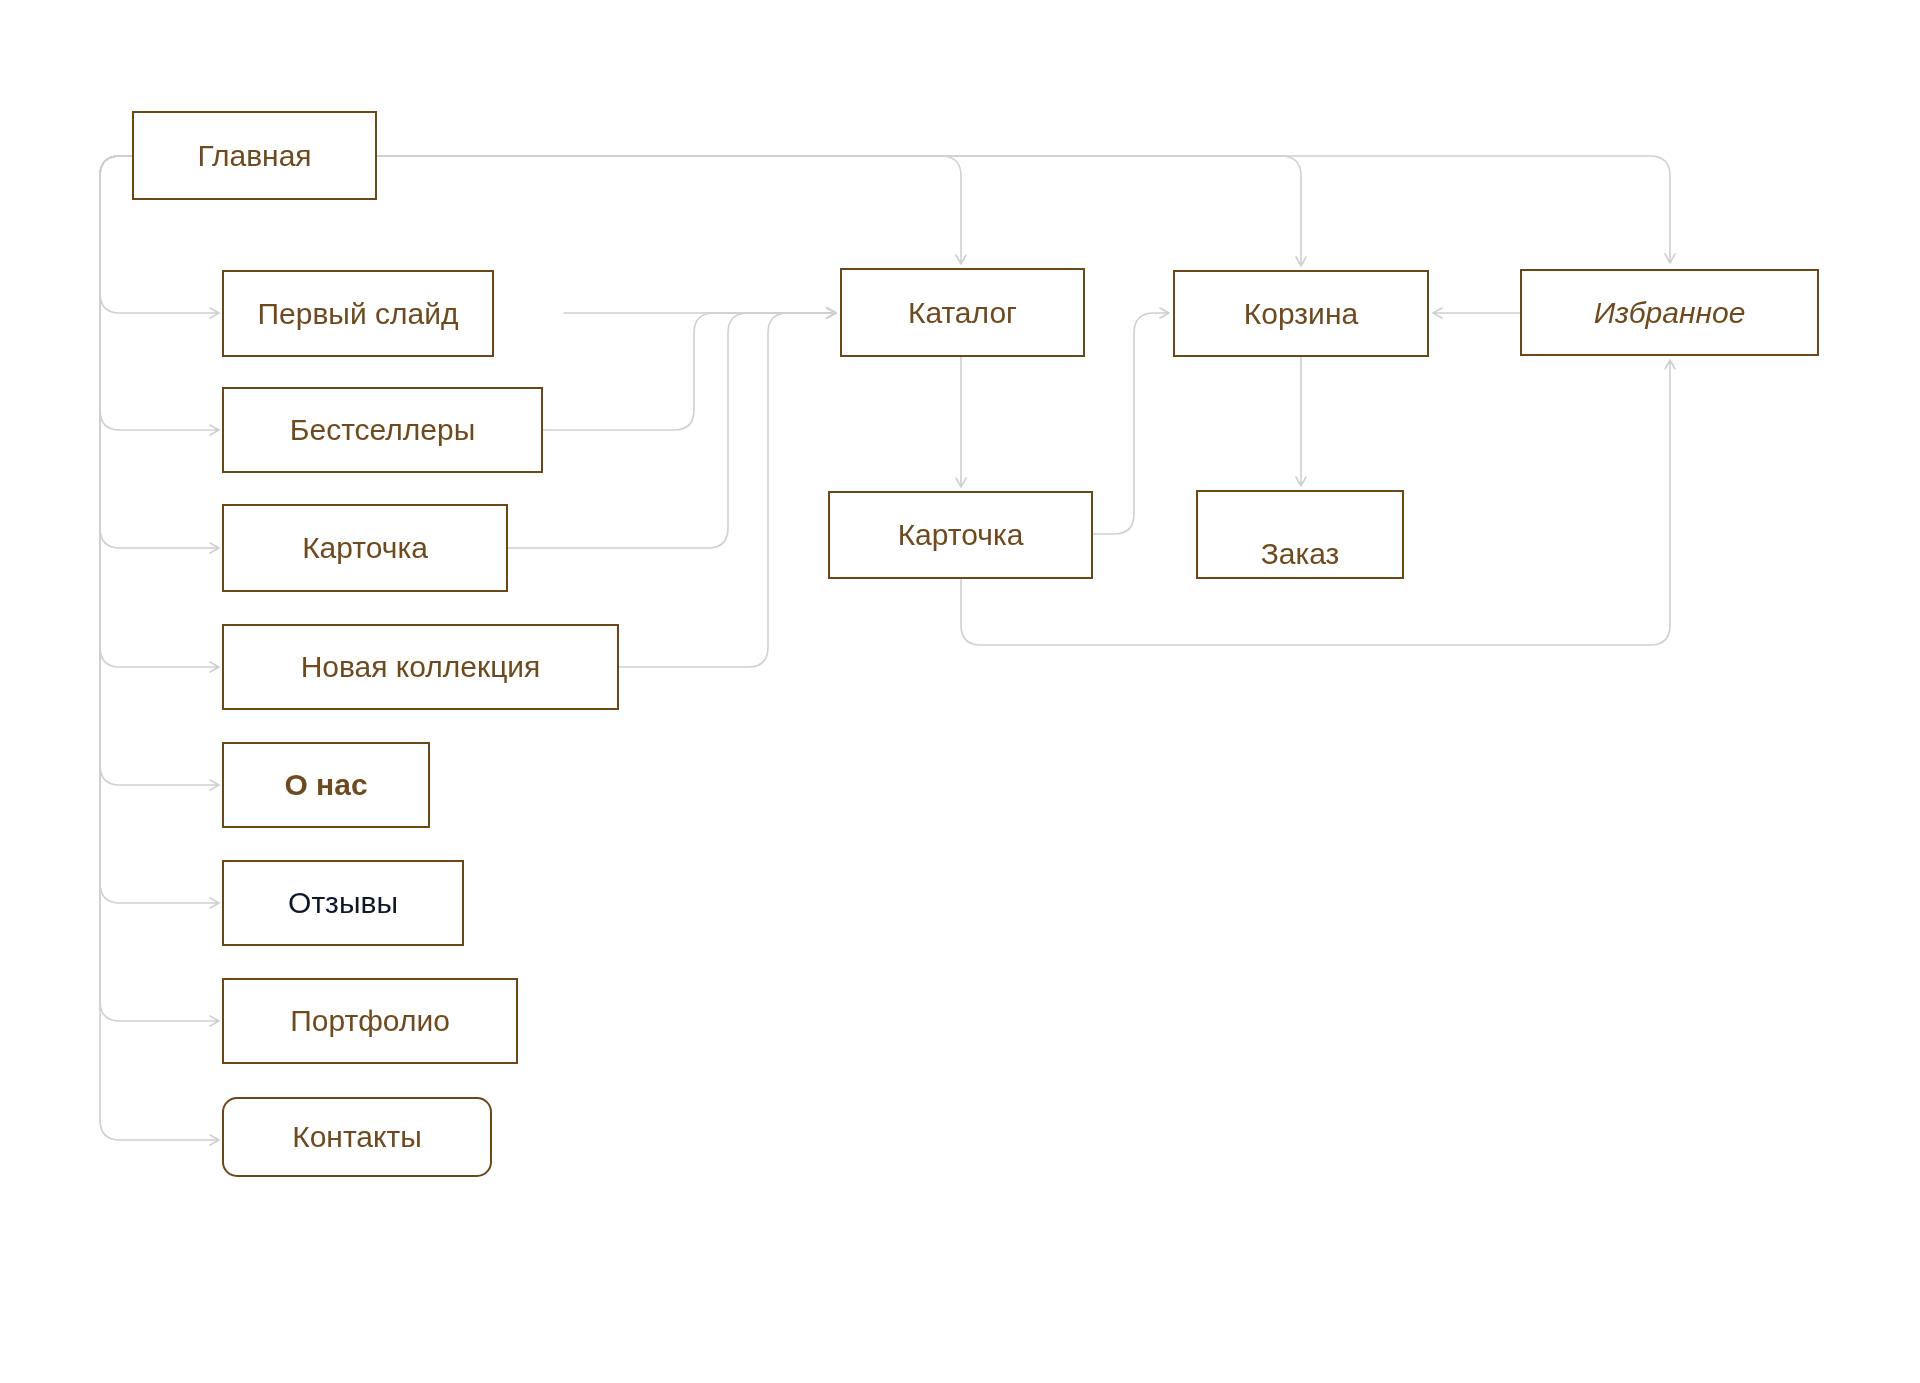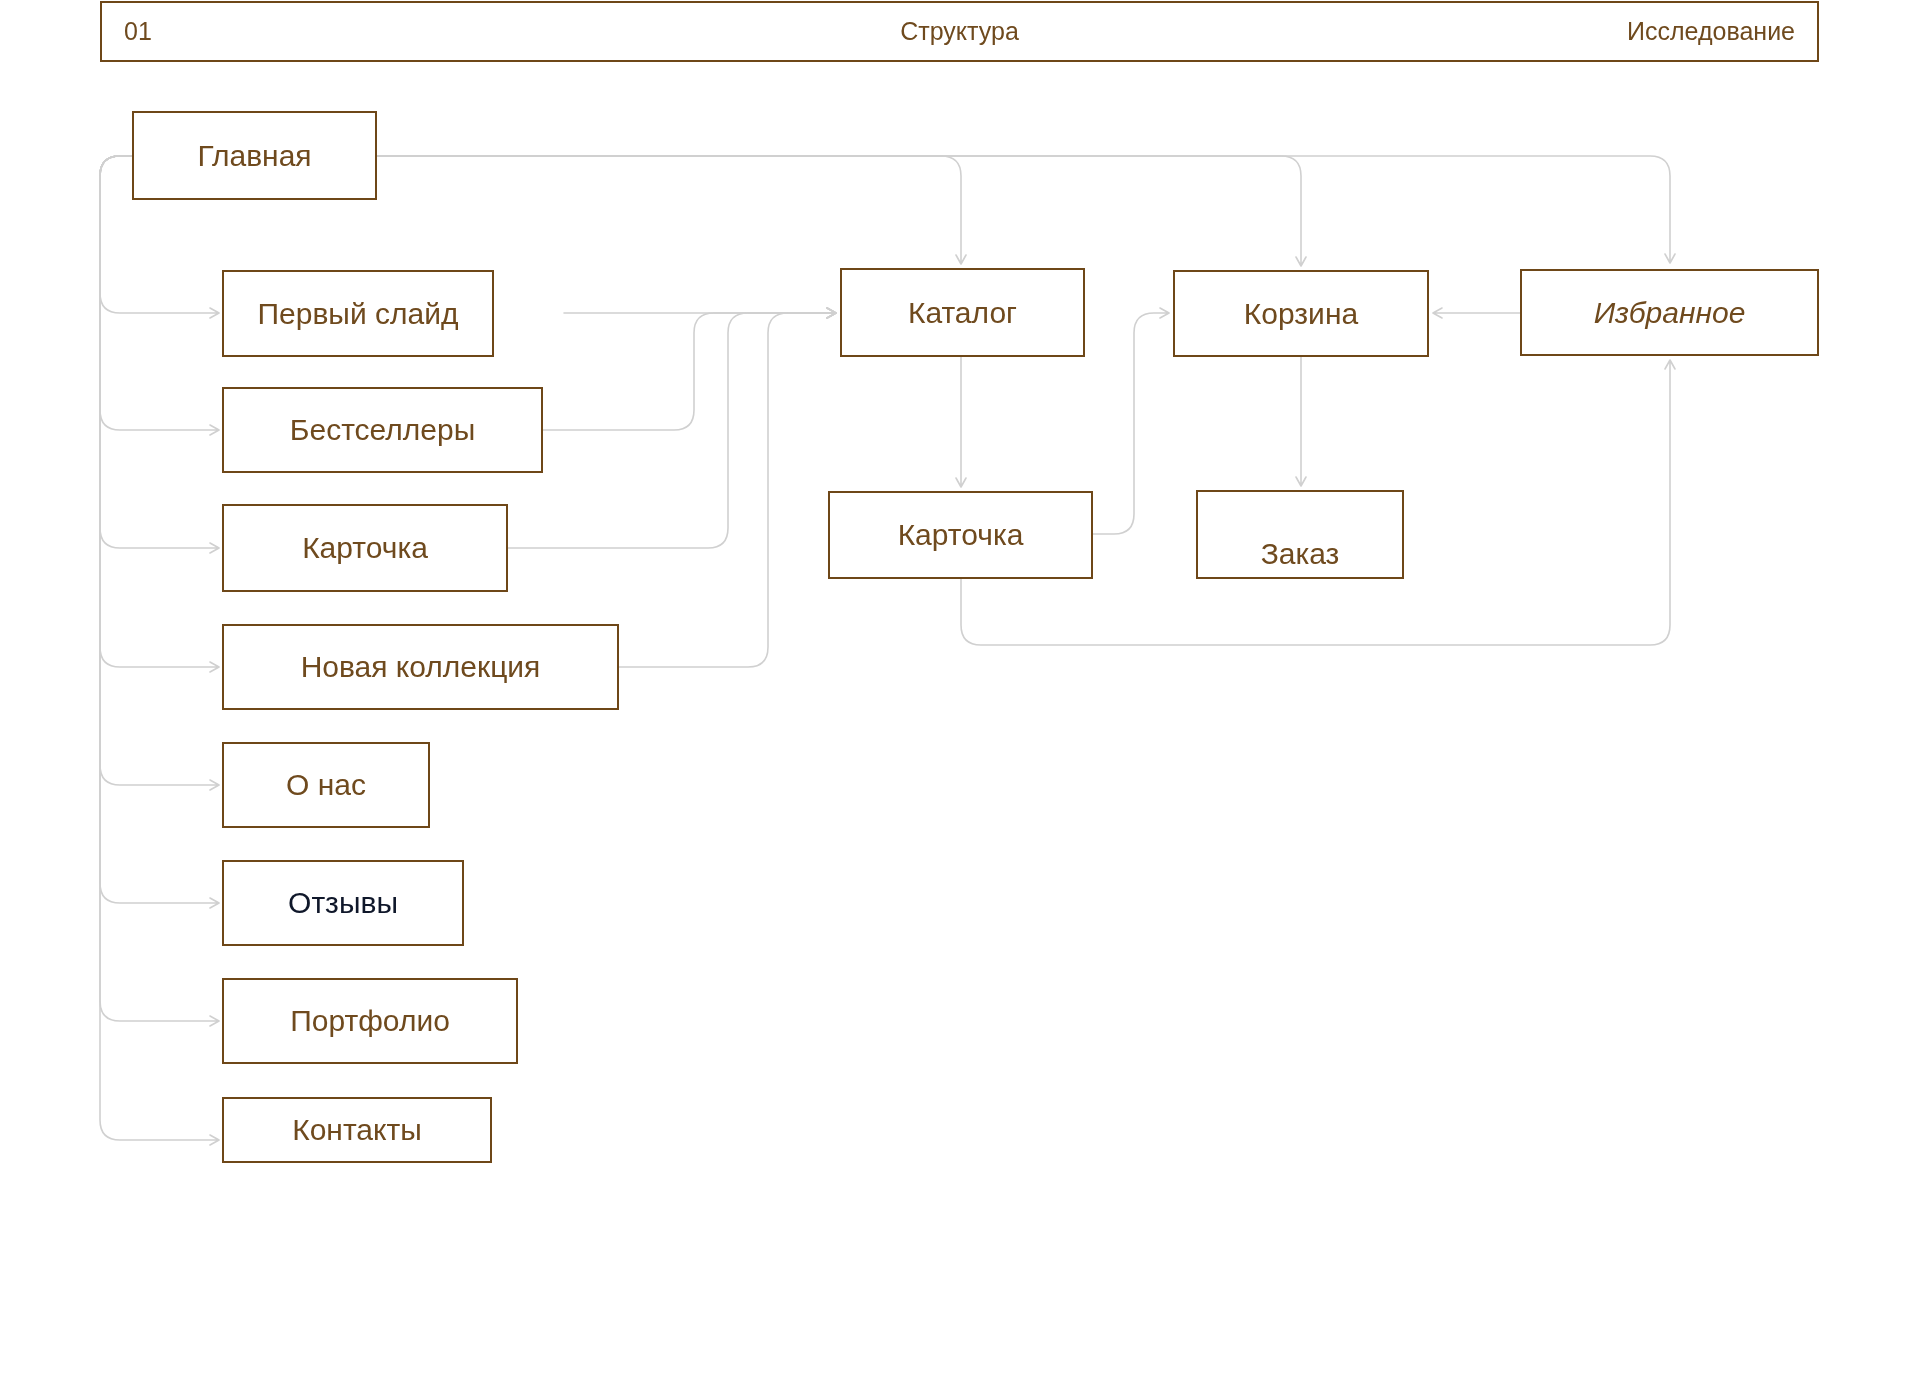--- a/index.html
+++ b/index.html
@@ -54,25 +54,20 @@
     color: #6f4a1e;
     font-size: 30px;
     white-space: nowrap;
   }
 </style>
 </head>
 <body>
 
 <div class="stage">
 
-  <header class="header-bar">
-    <span>01</span>
-    <span class="h-center">Структура</span>
-    <span>Исследование</span>
-  </header>
 
   <svg id="edge-layer" viewBox="0 0 1920 1383" xmlns="http://www.w3.org/2000/svg">
       <path d="M132,156 H120 Q100,156 100,176 V293 Q100,313 120,313 H219 M210,308 L219,313 L210,318" stroke="#d0d0d0"></path>
       <path d="M132,156 H120 Q100,156 100,176 V410 Q100,430 120,430 H219 M210,425 L219,430 L210,435" stroke="#d0d0d0"></path>
       <path d="M132,156 H120 Q100,156 100,176 V528 Q100,548 120,548 H219 M210,543 L219,548 L210,553" stroke="#d0d0d0"></path>
       <path d="M132,156 H120 Q100,156 100,176 V647 Q100,667 120,667 H219 M210,662 L219,667 L210,672" stroke="#d0d0d0"></path>
       <path d="M132,156 H120 Q100,156 100,176 V765 Q100,785 120,785 H219 M210,780 L219,785 L210,790" stroke="#d0d0d0"></path>
       <path d="M132,156 H120 Q100,156 100,176 V883 Q100,903 120,903 H219 M210,898 L219,903 L210,908" stroke="#d0d0d0"></path>
       <path d="M132,156 H120 Q100,156 100,176 V1001 Q100,1021 120,1021 H219 M210,1016 L219,1021 L210,1026" stroke="#d0d0d0"></path>
       <path d="M132,156 H120 Q100,156 100,176 V1120 Q100,1140 120,1140 H219 M210,1135 L219,1140 L210,1145" stroke="#d0d0d0"></path>
@@ -99,30 +94,30 @@
       </div>
       <div class="node" style="left: 222px; top: 387px; width: 321px; height: 86px; border-color: rgb(110, 71, 24);">
         <span style="color: rgb(111, 74, 30);">Бестселлеры</span>
       </div>
       <div class="node" style="left: 222px; top: 504px; width: 286px; height: 88px; border-color: rgb(110, 71, 24);">
         <span style="color: rgb(111, 74, 30);">Карточка</span>
       </div>
       <div class="node" style="left: 222px; top: 624px; width: 397px; height: 86px; border-color: rgb(110, 71, 24);">
         <span style="color: rgb(111, 74, 30);">Новая коллекция</span>
       </div>
-      <div class="node" style="left: 222px; top: 742px; width: 208px; height: 86px; border-color: rgb(110, 71, 24);">
+      <div class="node" style="left: 222px; top: 742px; width: 208px; height: 86px; border-color: rgb(110, 71, 24); font-weight: bold;">
         <span style="color: rgb(111, 74, 30);">О нас</span>
       </div>
       <div class="node" style="left: 222px; top: 860px; width: 242px; height: 86px; border-color: rgb(110, 71, 24);">
         <span style="color: #0f172a; text-align: center;">Отзывы</span>
       </div>
       <div class="node" style="left: 222px; top: 978px; width: 296px; height: 86px; border-color: rgb(110, 71, 24);">
         <span style="color: rgb(111, 74, 30);">Портфолио</span>
       </div>
-      <div class="node" style="left: 222px; top: 1097px; width: 270px; height: 66px; border-color: rgb(110, 71, 24);">
+      <div class="node" style="left: 222px; top: 1097px; width: 270px; height: 80px; border-color: rgb(110, 71, 24); border-radius: 15px;">
         <span style="color: rgb(111, 74, 30);">Контакты</span>
       </div>
       <div class="node" style="left: 840px; top: 268px; width: 245px; height: 89px; border-color: rgb(110, 71, 24);">
         <span style="color: rgb(111, 74, 30);">Каталог</span>
       </div>
       <div class="node" style="left: 828px; top: 491px; width: 265px; height: 88px; border-color: rgb(110, 71, 24);">
         <span style="color: rgb(111, 74, 30); text-align: center;">Карточка</span>
       </div>
       <div class="node" style="left: 1173px; top: 270px; width: 256px; height: 87px; border-color: rgb(110, 71, 24);">
         <span style="color: rgb(111, 74, 30);">Корзина</span>

